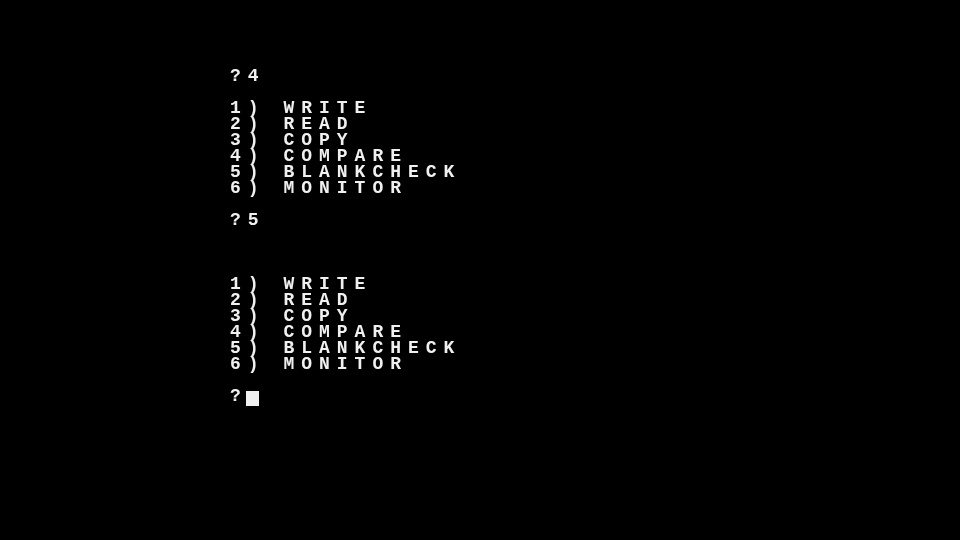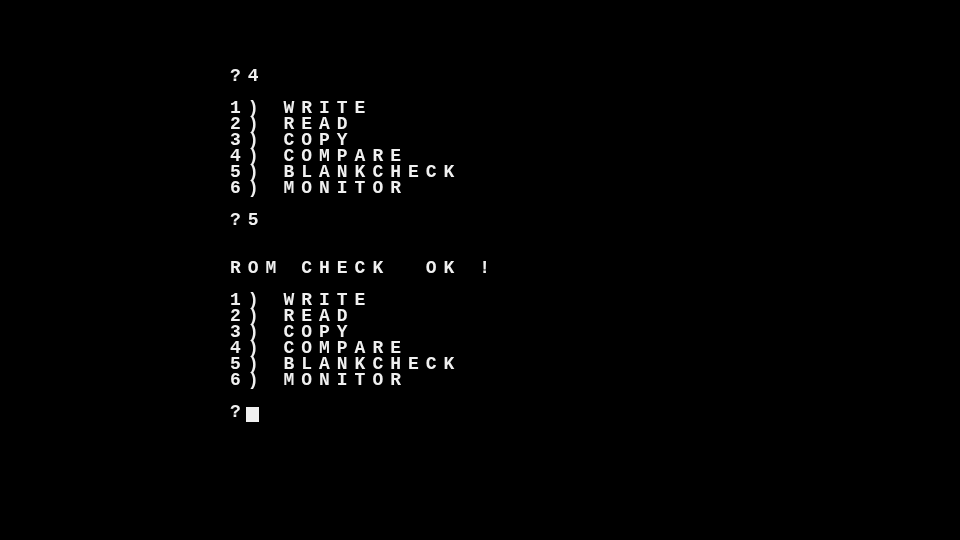--- a/index.html
+++ b/index.html
@@ -49,21 +49,20 @@
   <div class="line">1) WRITE</div>
   <div class="line">2) READ</div>
   <div class="line">3) COPY</div>
   <div class="line">4) COMPARE</div>
   <div class="line">5) BLANKCHECK</div>
   <div class="line">6) MONITOR</div>
   <div class="spacer-sm"></div>
   <div class="line">?5</div>
   <div class="spacer-sm"></div>
   <div class="spacer-sm"></div>
-  <div class="line">ROM CHECK  OK !</div>
   <div class="spacer-sm"></div>
   <div class="line">1) WRITE</div>
   <div class="line">2) READ</div>
   <div class="line">3) COPY</div>
   <div class="line">4) COMPARE</div>
   <div class="line">5) BLANKCHECK</div>
   <div class="line">6) MONITOR</div>
   <div class="spacer-sm"></div>
   <div class="line"><span>?</span><span class="cursor-block"></span></div>
 </div>

